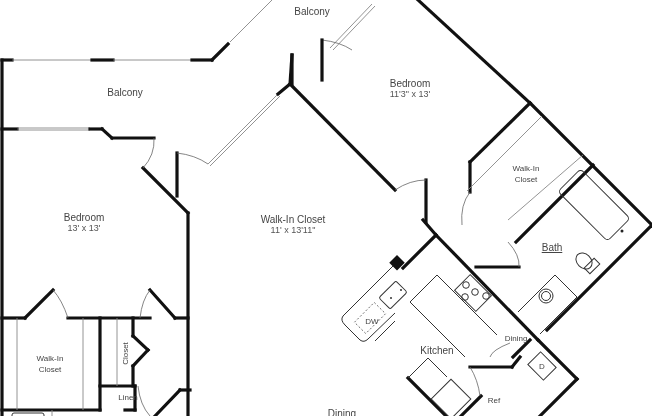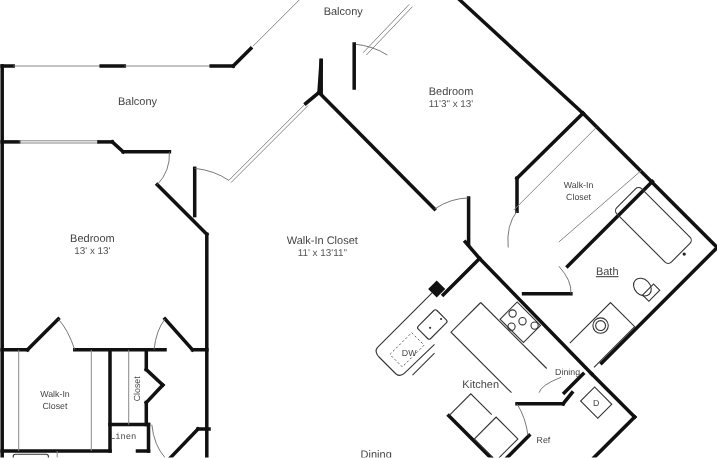--- a/index.html
+++ b/index.html
@@ -194,18 +194,18 @@
 <div class="lbl" style="left:552px; top:242px;text-decoration:underline;"><span>Bath</span></div>
 <div class="lbl" style="left:437px; top:317px;margin-top:28px;"><span>Kitchen</span></div>
 <div class="lbl small" style="left:516px; top:333px;"><span>Dining</span></div>
 
 <div class="lbl small" style="left:50px; top:353px;">
   <span>Walk-In</span><br>
   <span>Closet</span>
 </div>
 
 <div class="lbl small rot" style="left:125px; top:348px;"><span>Closet</span></div>
-<div class="lbl small" style="left:112px; top:392px;font-family:Liberation Mono, monospace;"><span>Linen</span></div>
+<div class="lbl small" style="left:128px; top:392px;"><span>Linen</span></div>
 <div class="lbl" style="left:342px; top:408px;"><span>Dining</span></div>
 
 <div class="lbl small" style="left:372px; top:316px;"><span>DW</span></div>
 <div class="lbl small" style="left:452px; top:395px;margin-left:42px;"><span>Ref</span></div>
 <div class="lbl small" style="left:542px; top:361px;"><span>D</span></div>
 
 </body></html>

